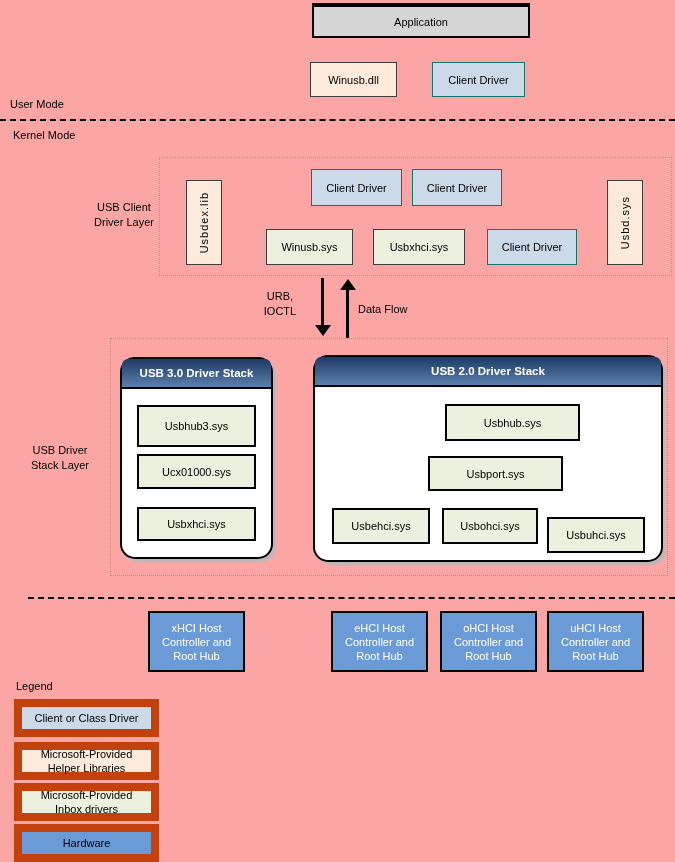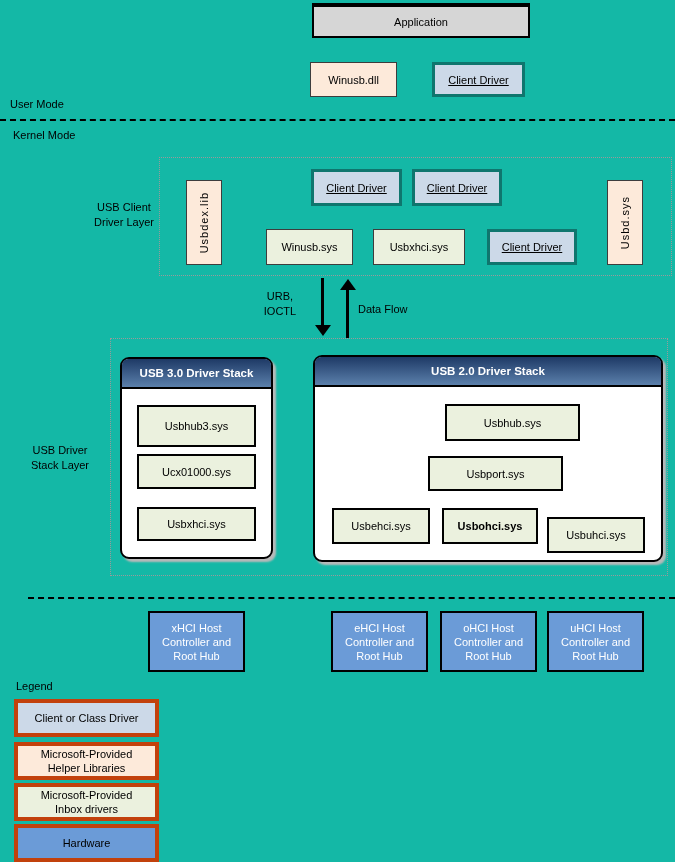--- a/index.html
+++ b/index.html
@@ -3,41 +3,41 @@
 <meta charset="utf-8">
 <style>
   :root{
     --gray:#d6d6d6; --peach:#fdeada; --light-blue:#ccd9e8; --light-green:#ebf1de;
     --medium-blue:#6b9bd7; --header-top:#1e3a66; --header-bottom:#5b80ab;
     --border-dark:#000000;
   }
   *{box-sizing:border-box;margin:0;padding:0;}
   html,body{background:#ffffff;}
   body{font-family:"Liberation Sans","DejaVu Sans",sans-serif;color:#000;}
-  #canvas{position:relative;width:675px;height:862px;background:#14b8a6;overflow:hidden;font-size:11px;}
+  #canvas{position:relative;width:675px;height:862px;background:#fca5a5;overflow:hidden;font-size:11px;}
 
   .abs{position:absolute;}
   .box{display:flex;align-items:center;justify-content:center;text-align:center;line-height:14px;}
   .b-gray{background:var(--gray);border:2px solid #000;border-top:4px solid #000;}
   .b-peach{background:var(--peach);border:1px solid #3d3d3d;}
-  .b-blue{background:var(--light-blue);border:3px solid #0f766e;text-decoration:underline;}
+  .b-blue{background:var(--light-blue);border:1px solid #0f766e;}
   .b-green{background:var(--light-green);border:1px solid #3d3d3d;}
   .b-green2{background:var(--light-green);border:2px solid #000;}
   .b-mblue{background:var(--medium-blue);border:2px solid #000;color:#fff;}
-  .legend-box{border:4px solid #c2410c;}
+  .legend-box{border:8px solid #c2410c;}
 
   .dashed-line{border-top:2px dashed #000;height:0;}
   .dotted-frame{border:1px dotted #9a9a9a;background:transparent;}
 
   .layer-label{text-align:center;line-height:15px;}
 
   .vtext{display:flex;align-items:center;justify-content:center;}
   .vtext span{writing-mode:vertical-rl;transform:rotate(180deg);letter-spacing:1px;}
 
-  .stack{border:2px solid #000;border-radius:9px;background:#fff;box-shadow:3px 3px 2px #b9b9b9;}
+  .stack{border:2px solid #000;border-radius:15px;background:#fff;box-shadow:3px 3px 2px #b9b9b9;}
   .stack-header{position:absolute;left:0;top:0;right:0;height:30px;
     background:linear-gradient(to bottom,var(--header-top),var(--header-bottom));
     border-bottom:2px solid #000;border-radius:6px 6px 0 0;
     color:#fff;font-weight:bold;font-size:11.5px;
     display:flex;align-items:center;justify-content:center;}
 
   .shaft{position:absolute;width:3px;background:#000;}
   .head-down{position:absolute;width:0;height:0;border-left:8px solid transparent;border-right:8px solid transparent;border-top:11px solid #000;}
   .head-up{position:absolute;width:0;height:0;border-left:8px solid transparent;border-right:8px solid transparent;border-bottom:11px solid #000;}
 </style>
@@ -143,21 +143,21 @@
     </div>
     <div class="abs box b-green2" style="left:113px;top:47px;width:135px;height:37px;margin-left:17px;">
       <span>Usbhub.sys</span>
     </div>
     <div class="abs box b-green2" style="left:113px;top:99px;width:135px;height:35px;">
       <span>Usbport.sys</span>
     </div>
     <div class="abs box b-green2" style="left:17px;top:151px;width:98px;height:36px;">
       <span>Usbehci.sys</span>
     </div>
-    <div class="abs box b-green2" style="left:127px;top:151px;width:96px;height:36px;font-weight:bold;">
+    <div class="abs box b-green2" style="left:127px;top:151px;width:96px;height:36px;">
       <span>Usbohci.sys</span>
     </div>
     <div class="abs box b-green2" style="left:232px;top:160px;width:98px;height:36px;">
       <span>Usbuhci.sys</span>
     </div>
   </div>
 
   <div class="abs dashed-line" style="left:28px;top:597px;width:647px;"></div>
 
   <div class="abs box b-mblue" style="left:148px;top:611px;width:97px;height:61px;padding:0 4px;">

